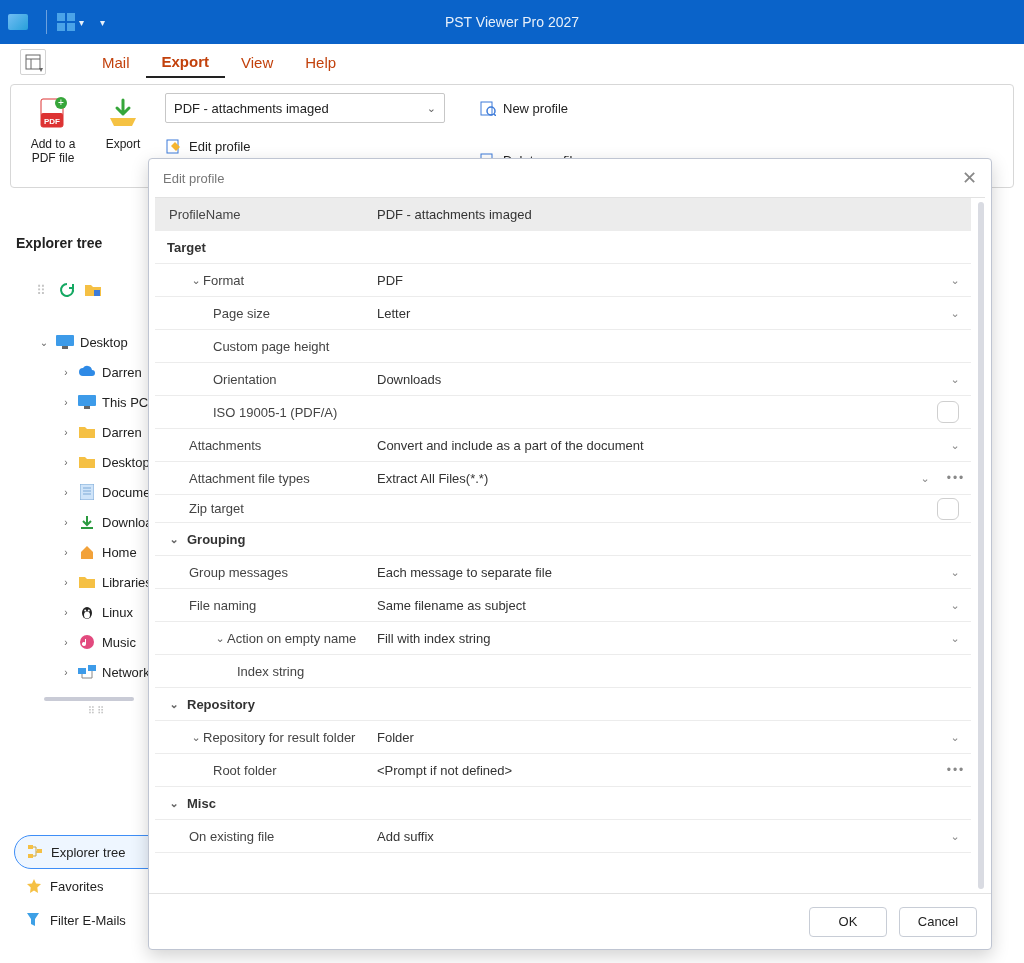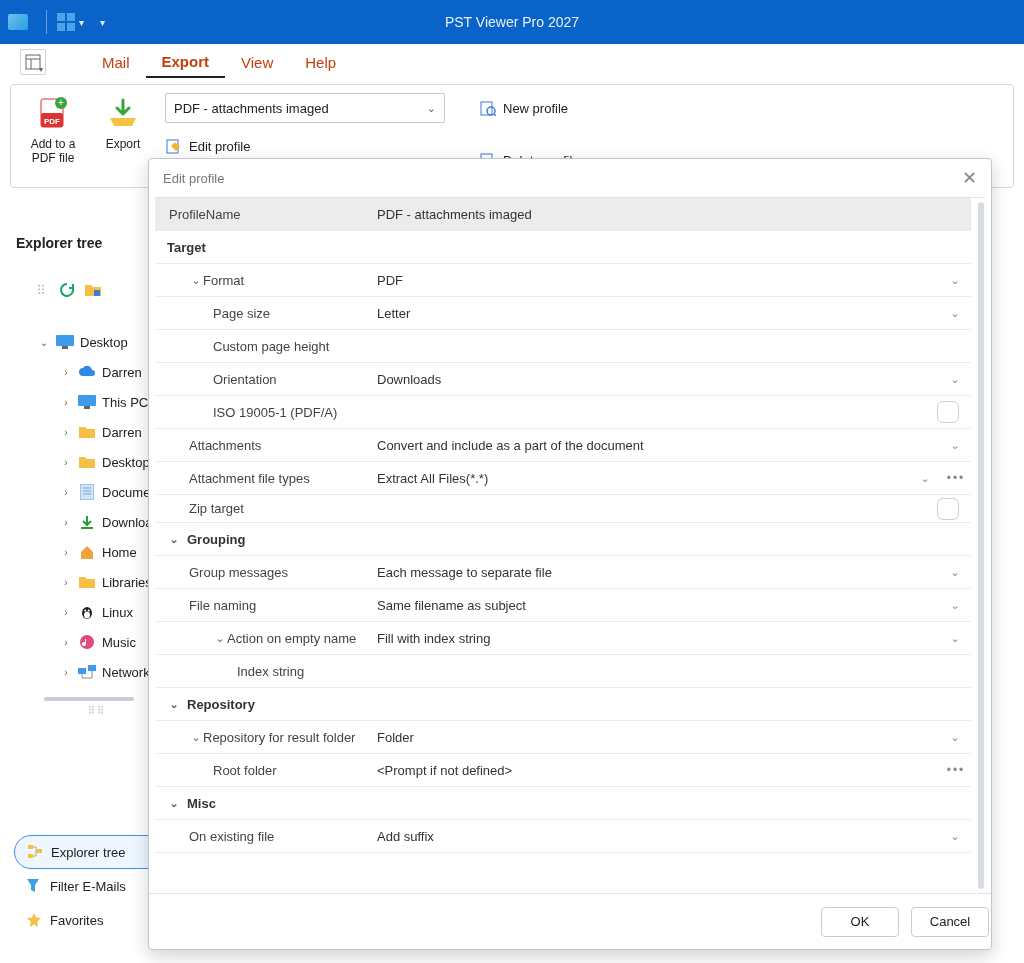--- a/index.html
+++ b/index.html
@@ -197,21 +197,21 @@
   .indent3 { padding-left: 82px !important;}
   .chk {
     width:22px;height:22px;border:1px solid #cfcfcf;border-radius:6px;background:#fff;
     margin-left:auto; margin-right:12px; display:flex;align-items:center;justify-content:center;
   }
   .chk.checked { background:#1b5de6; border-color:#1b5de6; color:#fff;}
   .chk.checked::after { content:"✓"; font-size:14px; color:#fff;}
   .modal-footer {
     height:56px; border-top:1px solid #e2e2e2;
     display:flex; align-items:center; justify-content:flex-end; gap:12px;
-    padding-right:2px;
+    padding-right:14px;
   }
   .btn {
     min-width:78px; height:30px; border:1px solid #c8cdd6; border-radius:4px;
     background:#fff; display:flex; align-items:center;justify-content:center;
     font-size:13px; color:#222; cursor:pointer;
   }
 </style>
 </head>
 <body>
 
@@ -451,30 +451,30 @@
     <div class="side-pill active">
       <span class="ic"><svg width="16" height="16" viewBox="0 0 16 16">
             <rect x="1" y="1" width="5" height="4" fill="#f5c044"></rect>
             <rect x="1" y="10" width="5" height="4" fill="#f5c044"></rect>
             <rect x="10" y="5" width="5" height="4" fill="#f5c044"></rect>
             <path d="M6 3h3v5h1M6 12h3V8" stroke="#caa642" fill="none"></path>
           </svg></span>
       <span>Explorer tree</span>
     </div>
     <div class="side-pill">
+      <span class="ic"><svg width="16" height="16" viewBox="0 0 16 16">
+            <path d="M8 1l2 4.5 5 .5-3.7 3.4L12 15 8 12.5 4 15l.7-5.6L1 6l5-.5z" fill="#f5c044"></path>
+          </svg></span>
+      <span>Favorites</span>
+    </div>
+    <div class="side-pill">
       <span class="ic"><svg width="14" height="16" viewBox="0 0 14 16">
             <path d="M1 1h12L9 7v7l-4-2V7z" fill="#3da0e6"></path>
           </svg></span>
       <span>Filter E-Mails</span>
-    </div>
-    <div class="side-pill">
-      <span class="ic"><svg width="16" height="16" viewBox="0 0 16 16">
-            <path d="M8 1l2 4.5 5 .5-3.7 3.4L12 15 8 12.5 4 15l.7-5.6L1 6l5-.5z" fill="#f5c044"></path>
-          </svg></span>
-      <span>Favorites</span>
     </div>
   </div>
 </div>
 
 <div class="modal">
   <div class="modal-title">
     <span>Edit profile</span>
     <span class="close">✕</span>
   </div>
 

